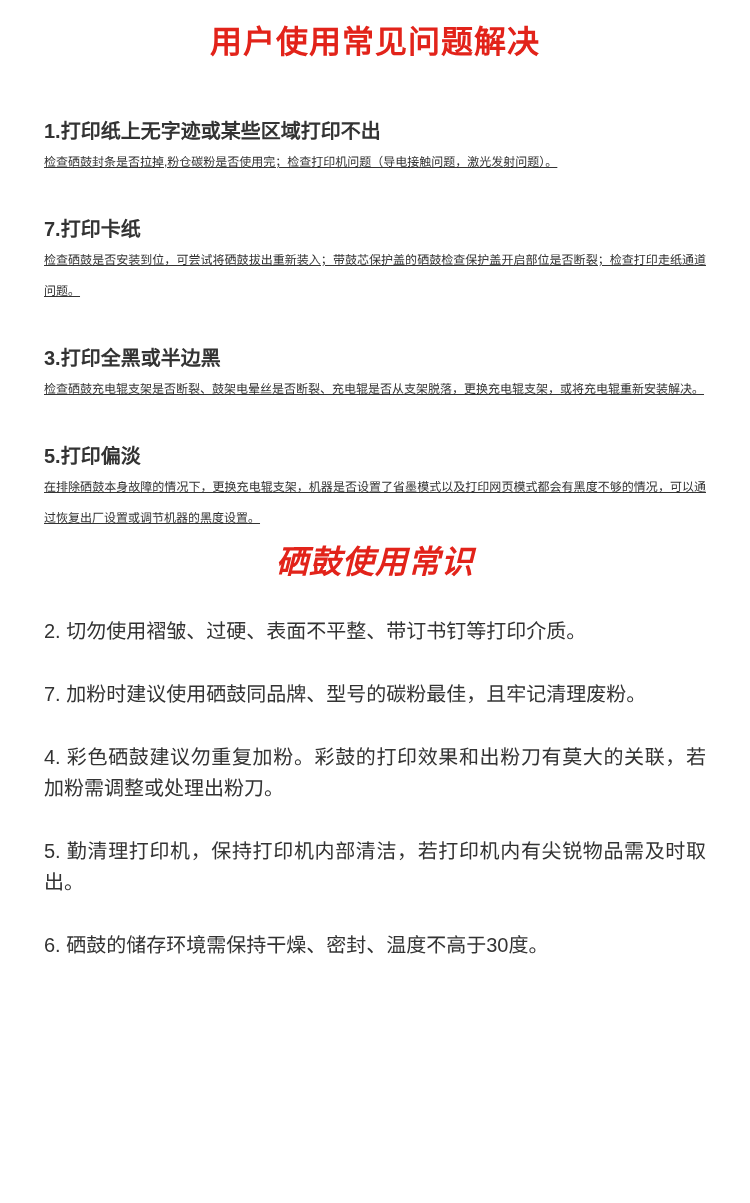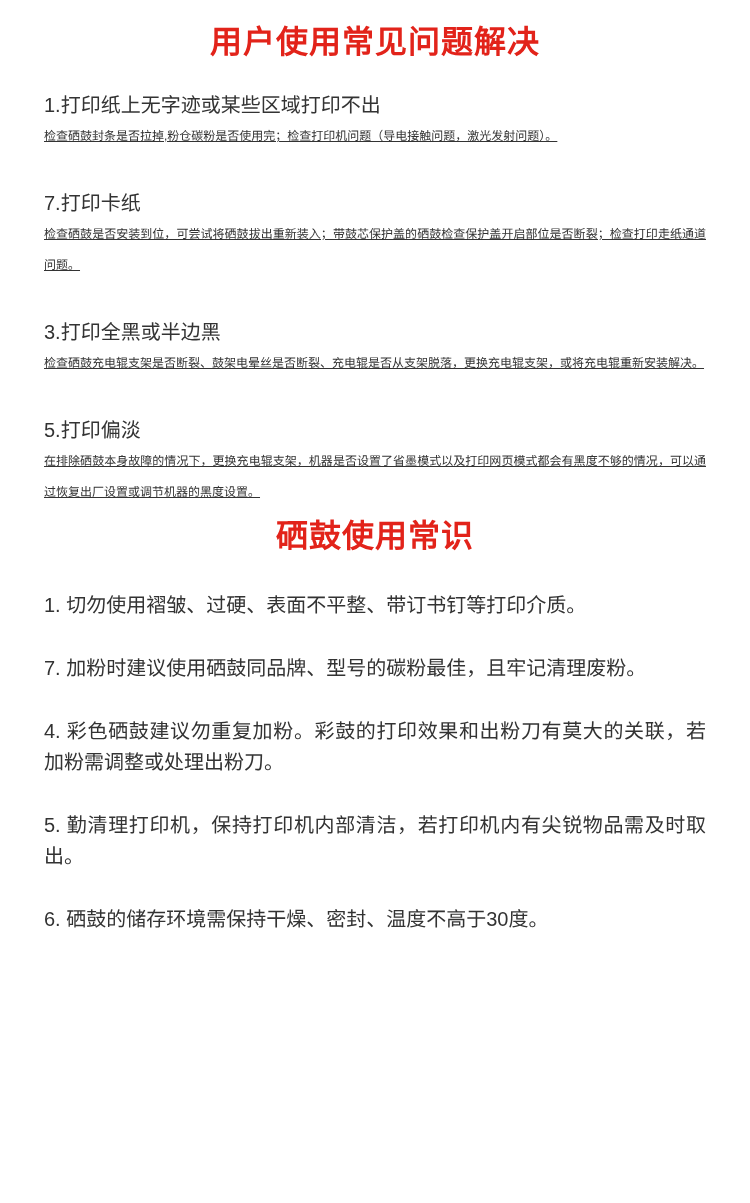--- a/index.html
+++ b/index.html
@@ -23,37 +23,38 @@
   }
   .section-title {
     color: var(--red);
     font-size: 32px;
     line-height: 36px;
     font-weight: bold;
     text-align: center;
     letter-spacing: 1px;
   }
   .section-title.first {
-    margin-bottom: 30px;
+    margin-bottom: 56px;
   }
   .section-title.second {
     margin-top: 10px;
     margin-bottom: 36px;
+    font-style: italic;
   }
   .faq-item {
     margin-bottom: 36px;
   }
   .faq-item:last-of-type {
     margin-bottom: 8px;
     margin-top: 35px;
   }
   .item-heading {
     font-size: 20px;
     line-height: 31px;
-    font-weight: normal;
+    font-weight: bold;
     color: var(--text);
   }
   .item-body {
     font-size: 12px;
     line-height: 31px;
     color: var(--text);
     text-align: justify;
     text-decoration: underline;
   }
   .tip-item {
@@ -93,20 +94,20 @@
 
     <div class="faq-item">
       <p class="item-heading">5.打印偏淡</p>
       <p class="item-body">在排除硒鼓本身故障的情况下，更换充电辊支架，机器是否设置了省墨模式以及打印网页模式都会有黑度不够的情况，可以通过恢复出厂设置或调节机器的黑度设置。</p>
     </div>
   </section>
 
   <section>
     <h1 class="section-title second">硒鼓使用常识</h1>
 
-    <p class="tip-item">1. 切勿使用褶皱、过硬、表面不平整、带订书钉等打印介质。</p>
+    <p class="tip-item">2. 切勿使用褶皱、过硬、表面不平整、带订书钉等打印介质。</p>
     <p class="tip-item">7. 加粉时建议使用硒鼓同品牌、型号的碳粉最佳，且牢记清理废粉。</p>
     <p class="tip-item">4. 彩色硒鼓建议勿重复加粉。彩鼓的打印效果和出粉刀有莫大的关联，若加粉需调整或处理出粉刀。</p>
     <p class="tip-item">5. 勤清理打印机，保持打印机内部清洁，若打印机内有尖锐物品需及时取出。</p>
     <p class="tip-item">6. 硒鼓的储存环境需保持干燥、密封、温度不高于30度。</p>
   </section>
 
 </div>
 
 </body></html>

